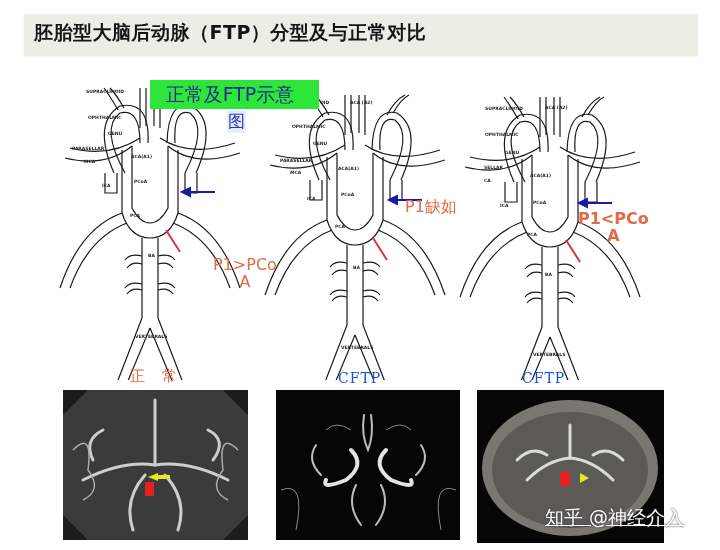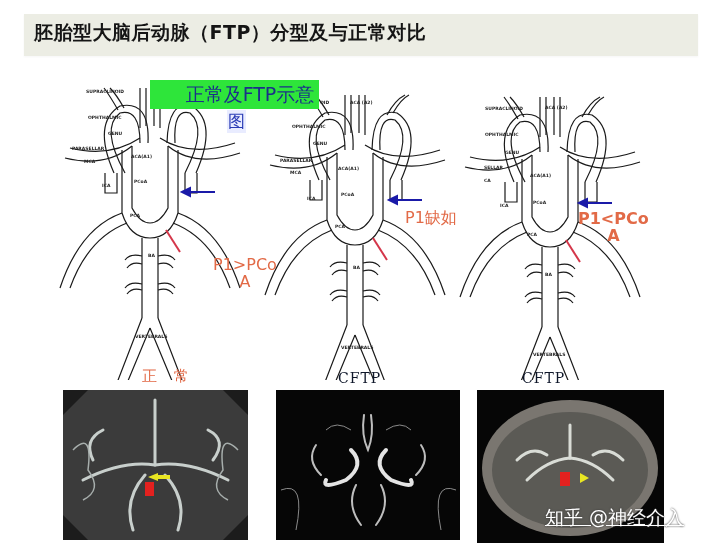--- a/index.html
+++ b/index.html
@@ -1,24 +1,24 @@
 <!DOCTYPE html>
 <html><head>
 <meta charset="utf-8">
 <style>
   html, body { margin:0; padding:0; }
   body { width:720px; height:550px; background:#ffffff; position:relative; overflow:hidden; font-family:"DejaVu Sans", sans-serif; }
   .title-bar { position:absolute; left:24px; top:14px; width:674px; height:42px; background:#ecede4; box-shadow:0 1px 2px rgba(0,0,0,0.04); }
   .title-text { position:absolute; left:10px; top:6px; font-size:19px; font-weight:bold; color:#151515; letter-spacing:0.5px; font-family:"DejaVu Sans", sans-serif; }
   .diagram-layer { position:absolute; left:0; top:0; width:720px; height:380px; }
   .green-box { position:absolute; left:150px; top:80px; width:169px; height:29px; background:#2ee53a; }
-  .green-text { position:absolute; left:0; top:2px; width:160px; text-align:center; font-size:19px; color:#1b2f8a; font-family:"DejaVu Sans", sans-serif;margin-left:20px; }
+  .green-text { position:absolute; left:0; top:2px; width:160px; text-align:center; font-size:19px; color:#1b2f8a; font-family:"DejaVu Sans", sans-serif; }
   .tu-text { position:absolute; left:227px; top:110px; font-size:17px; color:#2a3bb5; background:#e9ecff; padding:0 1px; }
   .red-label { position:absolute; color:#e26a47; font-size:16px; font-family:"DejaVu Sans", sans-serif; line-height:17px; text-align:center; }
-  .serif-label { position:absolute; color:#0f172a; font-family:"DejaVu Serif", serif; font-size:14px; letter-spacing:1px; }
+  .serif-label { position:absolute; color:#1d4ed8; font-family:"DejaVu Serif", serif; font-size:14px; letter-spacing:1px; }
   .tiny { position:absolute; font-size:4.5px; color:#222; font-family:"DejaVu Sans", sans-serif; font-weight:bold; white-space:nowrap; }
   .photo { position:absolute; background:#060606; overflow:hidden; }
   .watermark { position:absolute; left:545px; top:505px; font-size:19px; color:#ffffff; text-shadow:0 0 2px #333; white-space:nowrap;text-decoration:underline; }
 </style>
 </head>
 <body>
 
 <div class="title-bar">
   <div class="title-text">胚胎型大脑后动脉（FTP）分型及与正常对比</div>
 </div>
@@ -127,29 +127,29 @@
 
 <div class="green-box">
   <div class="green-text">正常及FTP示意</div>
 </div>
 <div class="tu-text">图</div>
 
 <div class="red-label" style="left:213px;top:220px;margin-top:36px;">
   <div>P1&gt;PCo</div>
   <div>A</div>
 </div>
-<div class="red-label" style="left:405px;top:209px;text-align:center;">
+<div class="red-label" style="left:405px;top:198px;text-align:center;">
   <div>P1缺如</div>
 </div>
 <div class="red-label" style="left:578px;top:210px;font-weight:bold;">
   <div>P1&lt;PCo</div>
   <div>A</div>
 </div>
 
-<div class="red-label" style="left:130px;top:368px;font-size:15px;letter-spacing:6px;padding-left:12px;">正 常</div>
+<div class="red-label" style="left:130px;top:368px;font-size:15px;letter-spacing:6px;">正 常</div>
 <div class="serif-label" style="left:338px;top:370px;">CFTP</div>
 <div class="serif-label" style="left:522px;top:370px;">CFTP</div>
 
 <div class="photo" style="left:63px;top:390px;width:185px;height:150px;background:#1c1c1c;">
   <svg width="185" height="150">
     <polygon points="25,0 160,0 185,25 185,125 160,150 25,150 0,125 0,25" fill="#3b3b3b"></polygon>
     <g fill="none" stroke="#c8cfcc" stroke-width="3" stroke-linecap="round">
       <path d="M92 10 L92 75"></path>
       <path d="M92 75 Q60 70 20 90 M92 75 Q125 70 165 90"></path>
       <path d="M82 85 Q60 110 70 140 M102 85 Q125 110 115 140"></path>

